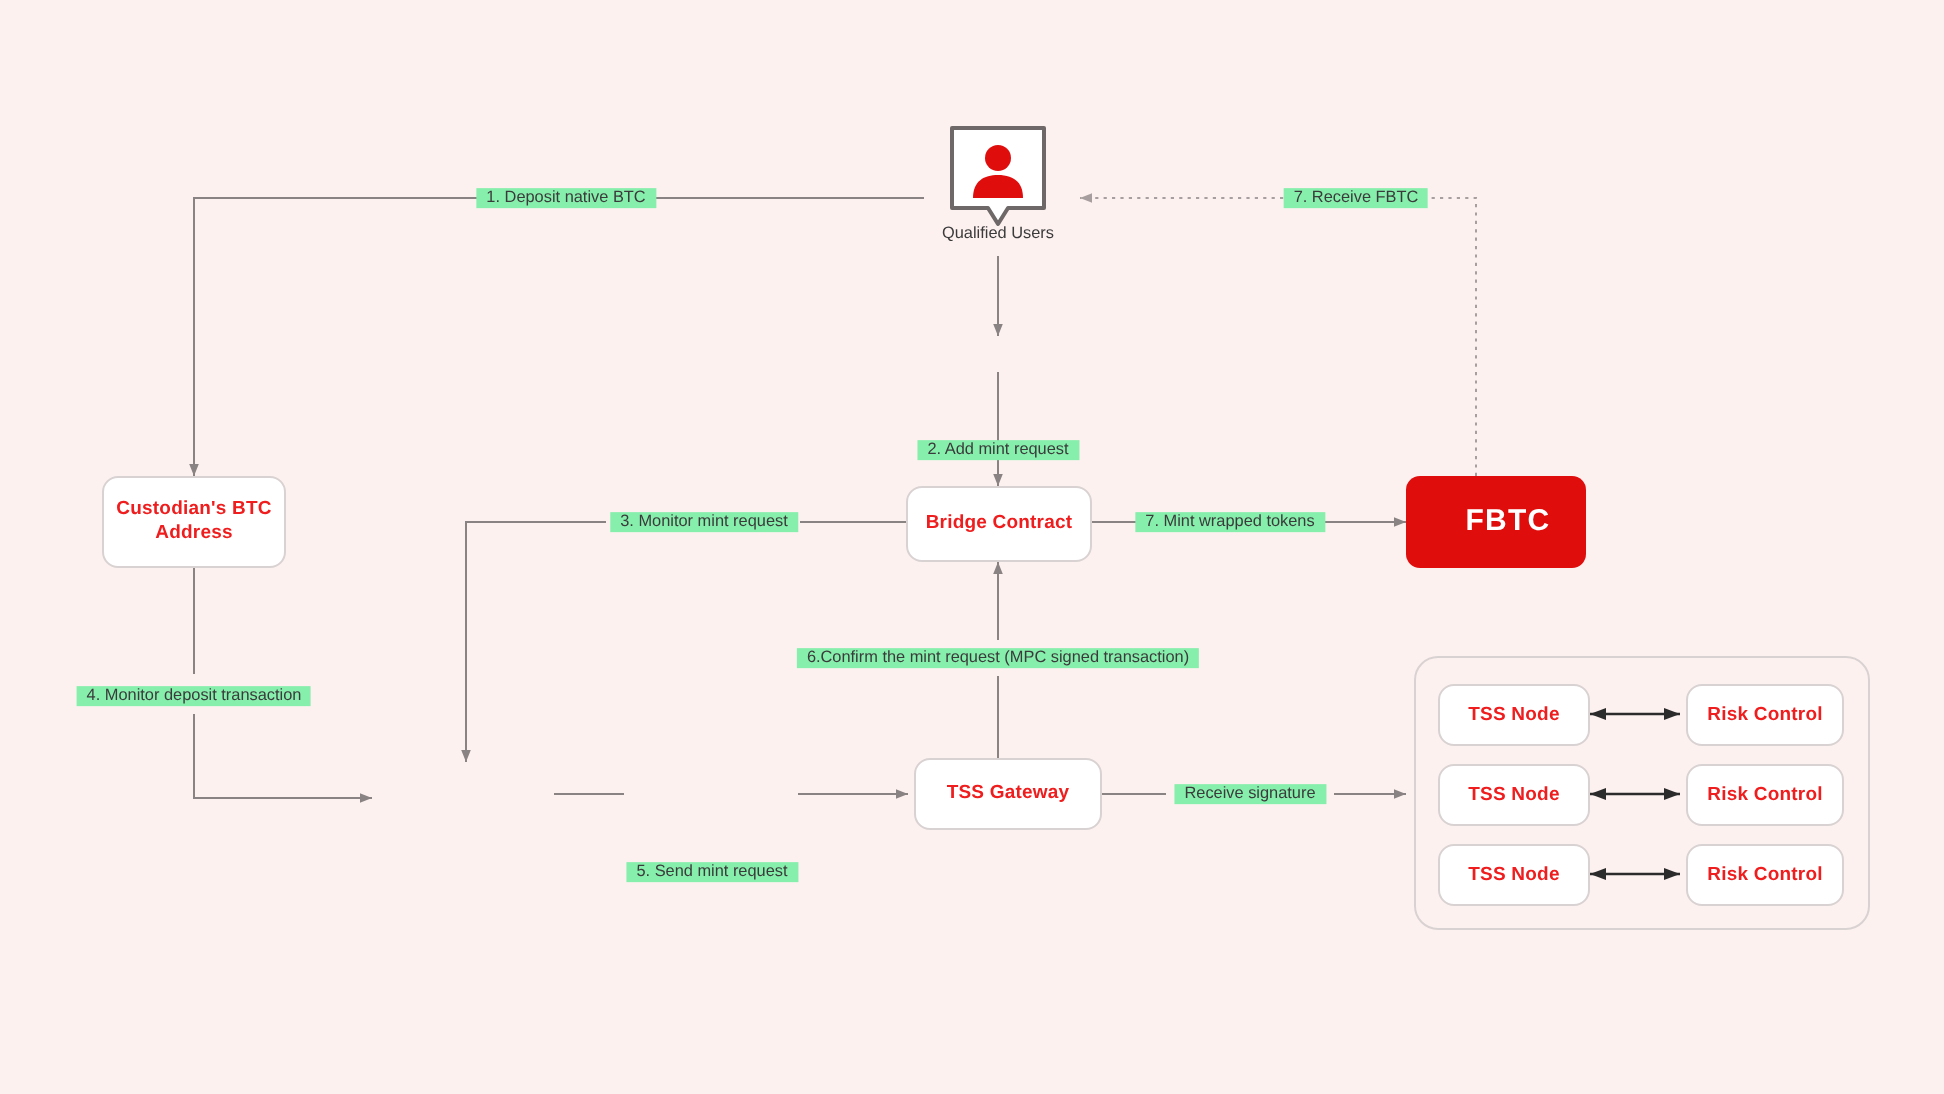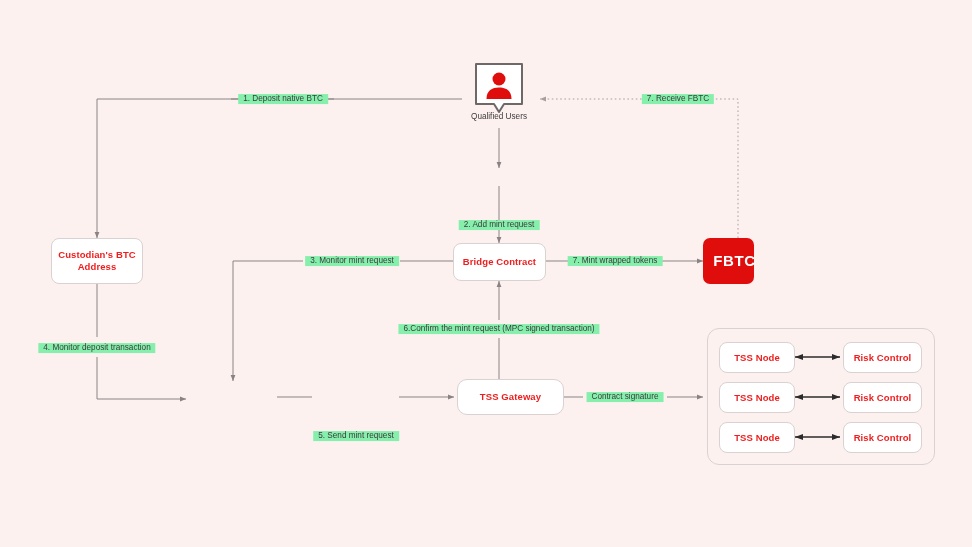--- a/index.html
+++ b/index.html
@@ -145,24 +145,24 @@
       <circle cx="25" cy="17" r="6.5" fill="#e00d0d"></circle>
       <path d="M12.5,37 C12.5,28.5 18,25.5 25,25.5 C32,25.5 37.5,28.5 37.5,37 Z" fill="#e00d0d"></path>
     </svg>
   </div>
   <div class="user-caption" style="left:499px; top:112px;">Qualified Users</div>
 
   <div class="node" style="left:51px; top:238px; width:92px; height:46px;">Custodian's BTC Address</div>
 
   <div class="node" style="left:453px; top:243px; width:93px; height:38px;">Bridge Contract</div>
 
-  <div class="node solid" style="left:703px; top:238px; width:51px; height:46px;padding-left:12px;">FBTC</div>
+  <div class="node solid" style="left:703px; top:238px; width:90px; height:46px;padding-left:12px;">FBTC</div>
 
 
-  <div class="node" style="left:457px; top:379px; width:107px; height:36px;border-radius:10px;">TSS Gateway</div>
+  <div class="node" style="left:457px; top:379px; width:94px; height:36px;">TSS Gateway</div>
 
   <div class="panel" style="left:707px; top:328px; width:228px; height:137px;"></div>
 
   <div class="node" style="left:719px; top:342px; width:76px; height:31px;">TSS Node</div>
   <div class="node" style="left:843px; top:342px; width:79px; height:31px;">Risk Control</div>
 
   <div class="node" style="left:719px; top:382px; width:76px; height:31px;">TSS Node</div>
   <div class="node" style="left:843px; top:382px; width:79px; height:31px;">Risk Control</div>
 
   <div class="node" style="left:719px; top:422px; width:76px; height:31px;">TSS Node</div>
@@ -177,15 +177,15 @@
   <div class="edge-label center" style="left:97px; top:348px;">4. Monitor deposit transaction</div>
 
   <div class="edge-label center" style="left:356px; top:397px;margin-top:39px;">5. Send mint request</div>
 
   <div class="edge-label center" style="left:499px; top:329px;">6.Confirm the mint request (MPC signed transaction)</div>
 
   <div class="edge-label center" style="left:615px; top:261px;">7. Mint wrapped tokens</div>
 
   <div class="edge-label center" style="left:678px; top:99px;">7. Receive FBTC</div>
 
-  <div class="edge-label center" style="left:625px; top:397px;">Contract signature</div>
+  <div class="edge-label center" style="left:625px; top:397px;">Receive signature</div>
 
 </div>
 
 </body></html>

